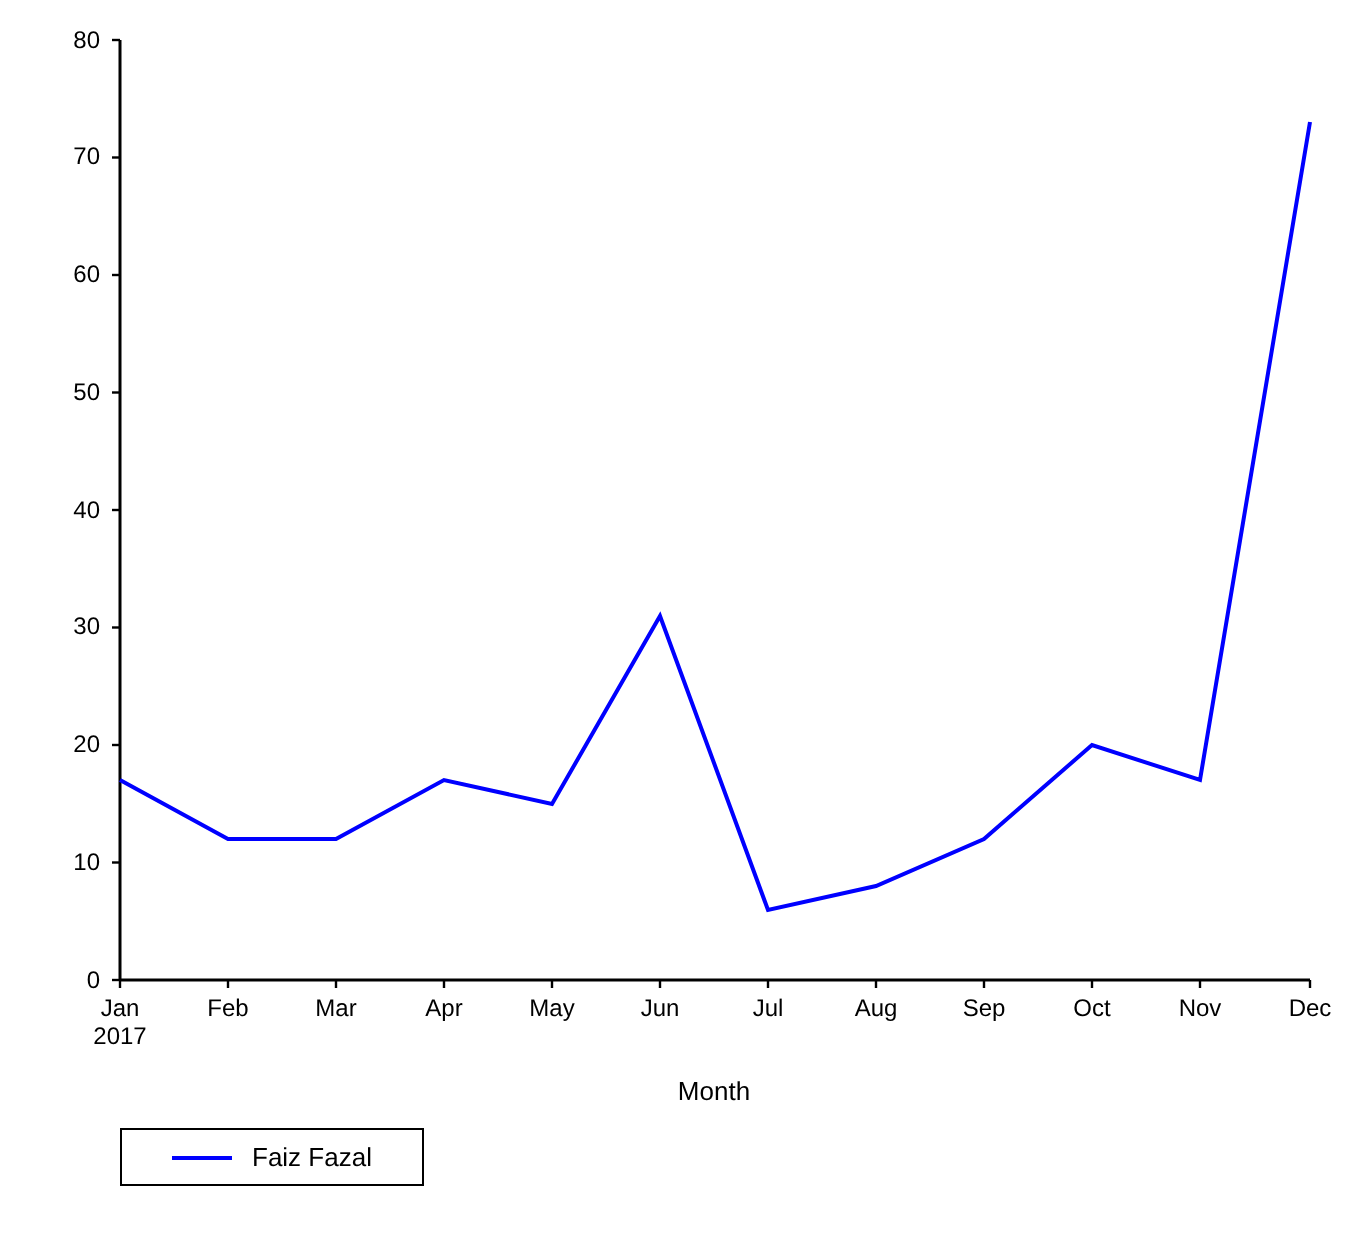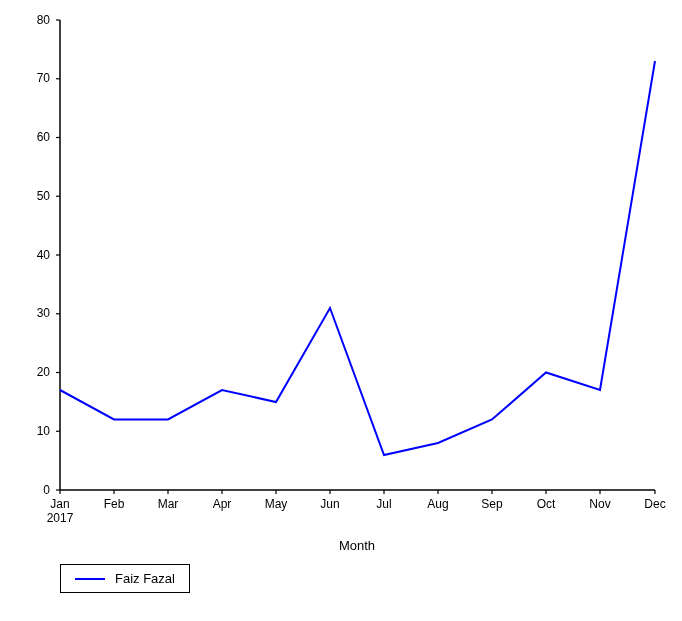--- a/index.html
+++ b/index.html
@@ -28,21 +28,21 @@
     }
     .tick-label {
       font-size: 12px;
       fill: #000;
     }
     .legend-box {
       position: absolute;
       bottom: 28px;
       left: 60px;
       border: 1.5px solid #000;
-      padding: 6px 14px;
+      padding: 6px 25px;
       display: flex;
       align-items: center;
       gap: 10px;
       background: #fff;
     }
     .legend-line {
       width: 30px;
       height: 2px;
       background: blue;
     }

